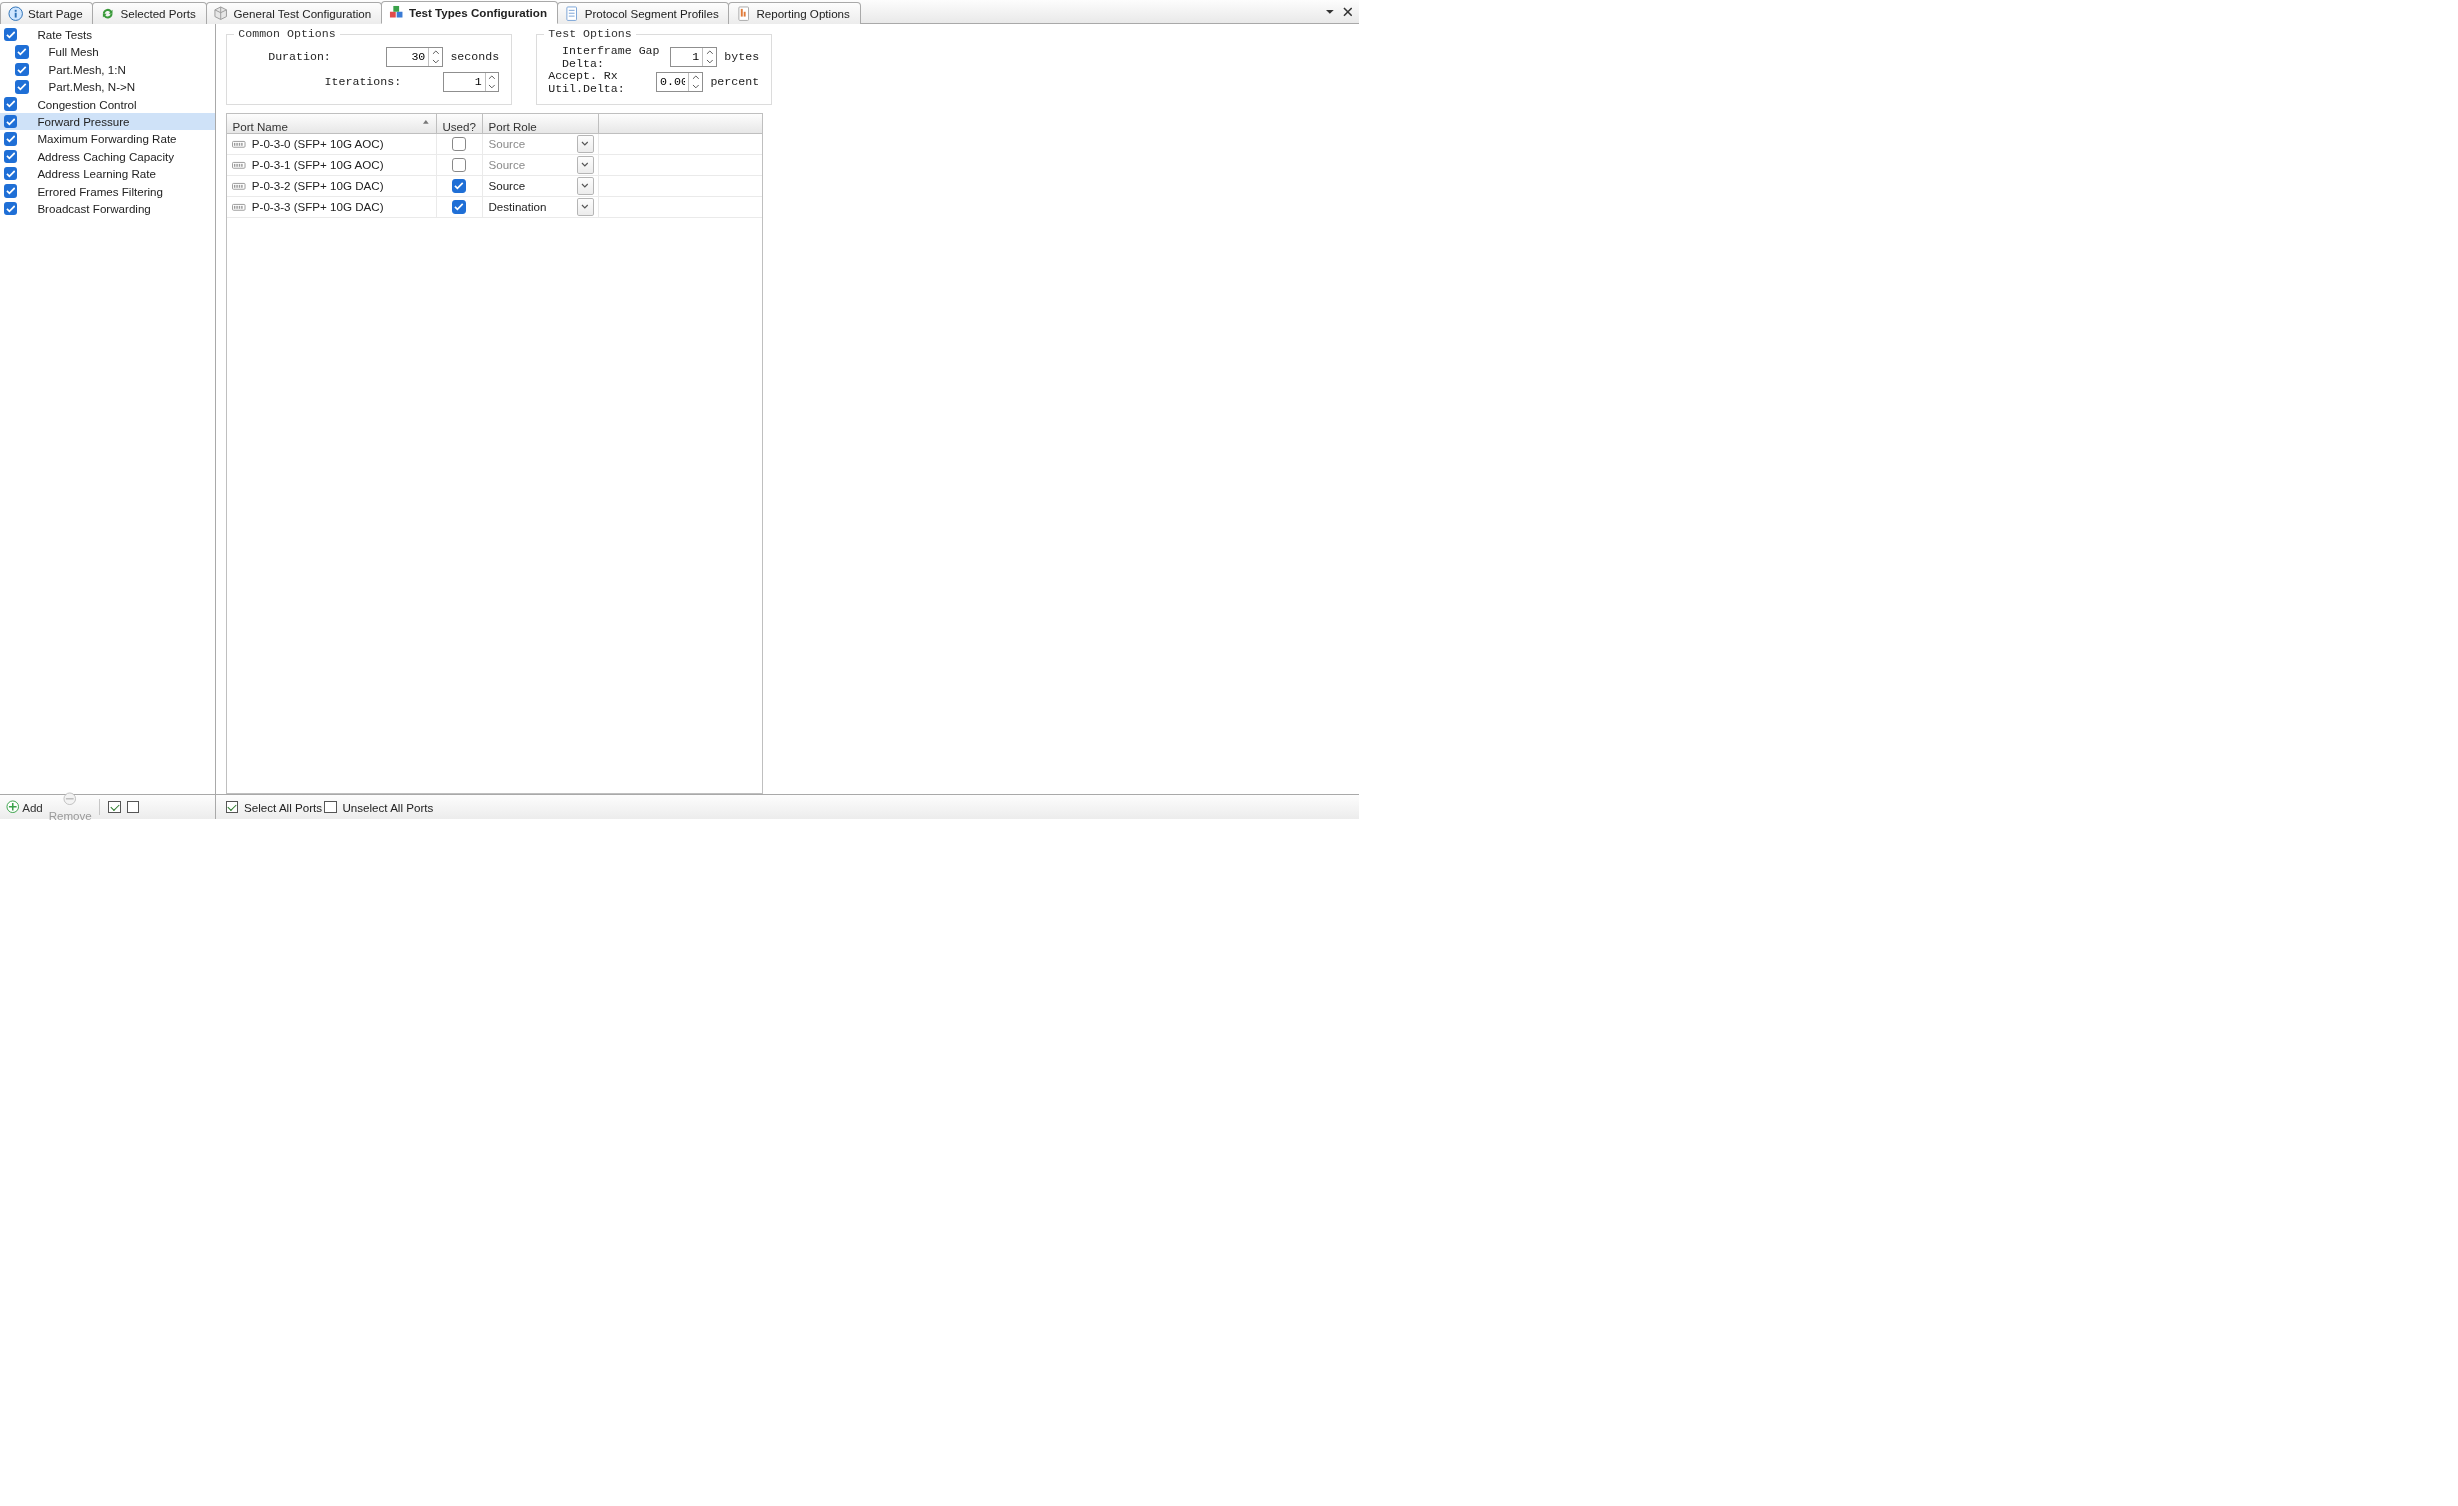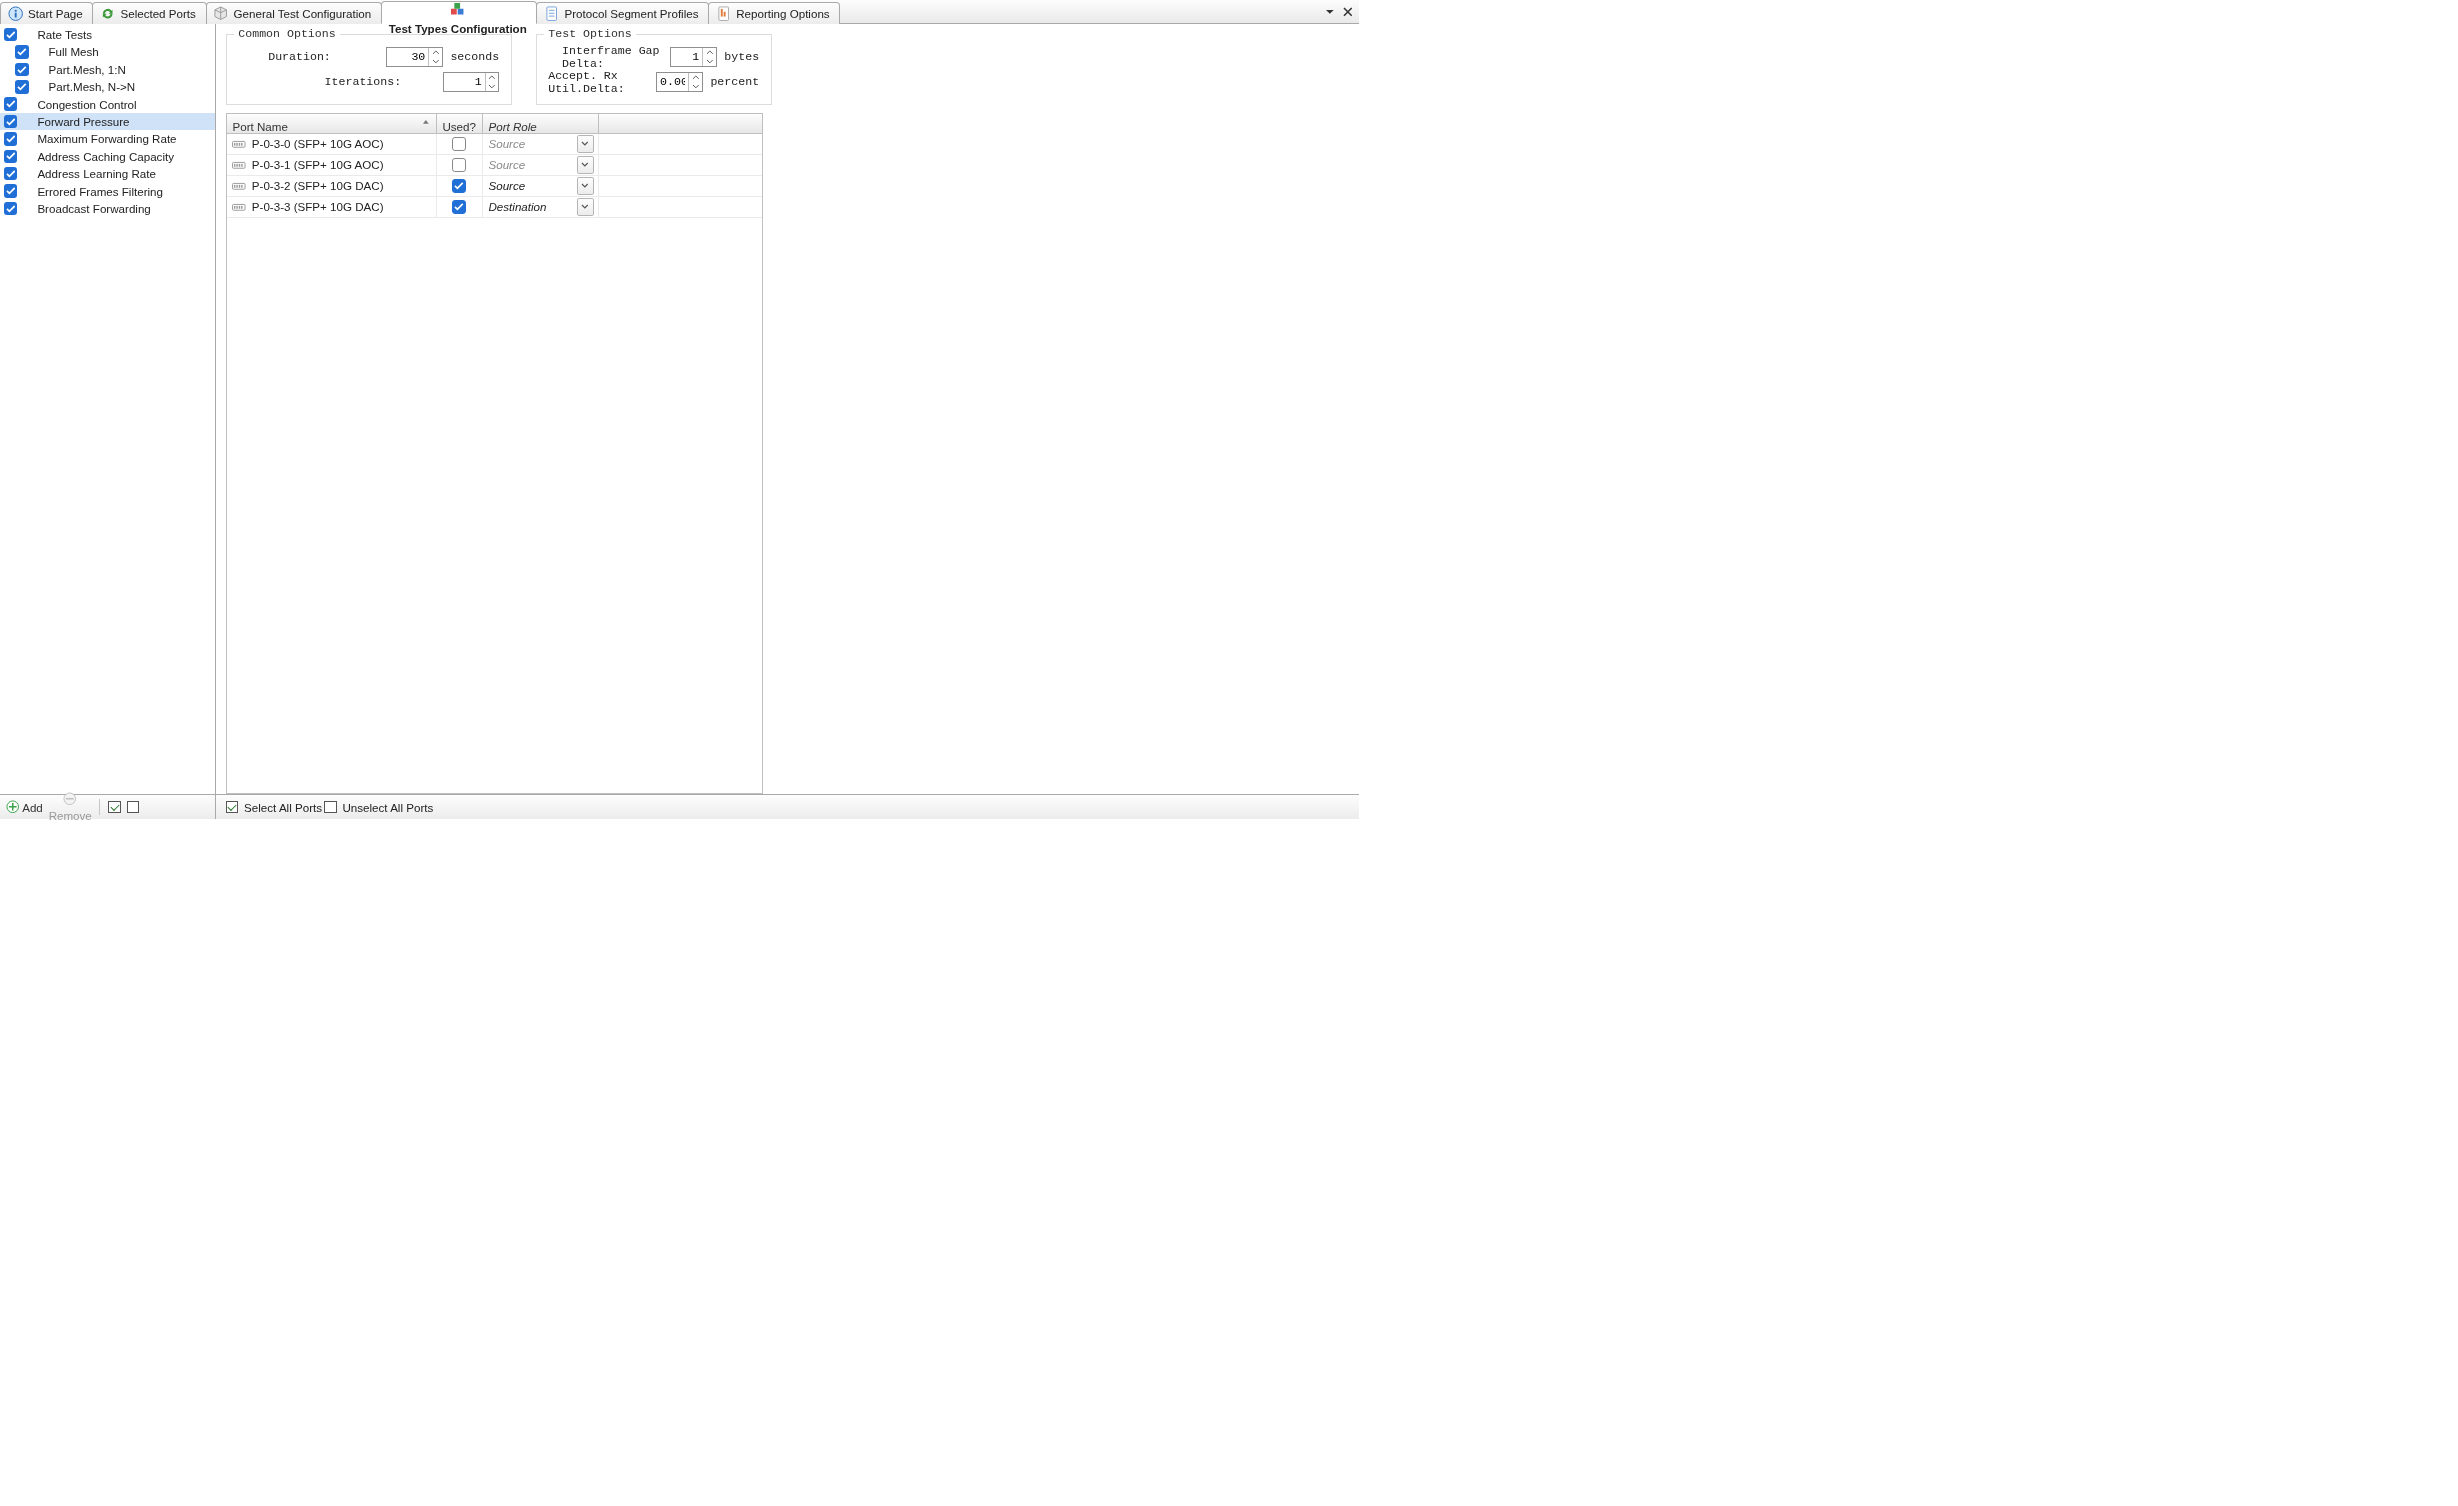--- a/index.html
+++ b/index.html
@@ -1,21 +1,21 @@
 <!DOCTYPE html>
 <html><head>
 <meta charset="utf-8">
 <style>
   * { box-sizing: border-box; }
   html, body { margin:0; padding:0; height:100%; font-family: "Segoe UI", Tahoma, Arial, sans-serif; font-size:11.6px; color:#222; background:#fff; }
   .root { width:1359px; height:819px; display:flex; flex-direction:column; border:0px solid #ccc; }
   
   .tabbar { display:flex; align-items:stretch; height:24px; border-bottom:1px solid #a9a9a9; background:#f0f0f0; background:linear-gradient(#fdfdfd,#e9e9e9); position:relative; }
   .tab { display:flex; align-items:center; gap:4.8px; padding:0 9.7px 0 6.8px; border:1px solid #a9a9a9; border-bottom:none; margin-right:-1px; margin-top:1.9px; background:linear-gradient(#fdfdfd,#ececec); border-top-left-radius:3.9px; border-top-right-radius:3.9px; cursor:default; white-space:nowrap; height:22px; }
-  .tab.active { background:#fff; font-weight:bold; height:23px; margin-top:1px; position:relative; z-index:2; border-bottom:1px solid #fff;flex-direction:column; }
+  .tab.active { background:#fff; font-weight:bold; height:23px; margin-top:1px; position:relative; z-index:2; border-bottom:1px solid #fff; }
   .tab .ticon { width:15.4px; height:15.4px; display:flex; align-items:center; justify-content:center; }
   .tabbar-right { position:absolute; right:3.9px; top:0; height:24px; display:flex; align-items:center; gap:1.9px; }
   .tb-btn { width:15.4px; height:15.4px; display:flex; align-items:center; justify-content:center; color:#333; }
   
   .body { flex:1; display:flex; min-height:0; }
   .sidebar { width:216px; border-right:1px solid #a9a9a9; display:flex; flex-direction:column; background:#fff; }
   .tree { flex:1; overflow:auto; padding-top:1.9px; background:#fff; }
   .tree-item { display:flex; align-items:center; height:17.4px; padding-left:3.9px; gap:19px; white-space:nowrap; }
   .tree-item.child { padding-left:15px; }
   .tree-item.selected { background:#cfe2f8; }
@@ -44,21 +44,21 @@
   .spin .arrows div { flex:1; display:flex; align-items:center; justify-content:center; }
   .unit { margin-left:7.7px; }
   
   .gridwrap { margin:3.9px 9.7px 0 9.7px; width:537px; border:1px solid #bfbfbf; display:flex; flex-direction:column; flex:1; background:#fff; min-height:0; }
   .grid-head { display:flex; height:20px; background:linear-gradient(#fdfdfd,#e7e7e7); border-bottom:1px solid #bfbfbf; }
   .gh { border-right:1px solid #bfbfbf; display:flex; align-items:flex-end; padding:0 5.8px; color:#333; position:relative; }
   .gh.sort { }
   .gh .sort-ic { position:absolute; right:5.8px; top:4.8px; }
   .col-name { width:210px; }
   .col-used { width:46px; justify-content:center; }
-  .col-role { width:116px;font-style:italic; }
+  .col-role { width:116px; }
   .col-filler { flex:1; border-right:none; }
   .grid-body { flex:1; overflow:auto; }
   .grow { display:flex; height:21px; align-items:stretch; border-bottom:1px solid #eaeaea; }
   .gc { border-right:1px solid #eaeaea; display:flex; align-items:center; padding:0 5.8px; }
   .gc.col-used { justify-content:center; }
   .port-ic { width:13.5px; height:9.7px; margin-right:5.8px; flex:none; }
   .cb { width:13.5px; height:13.5px; border:1px solid #888; border-radius:2.9px; background:#fff; display:flex; align-items:center; justify-content:center; }
   .cb.on { background:#1f6fd6; border-color:#1f6fd6; }
   .cb.on svg { width:9.7px; height:9.7px; }
   .role { flex:1; }

